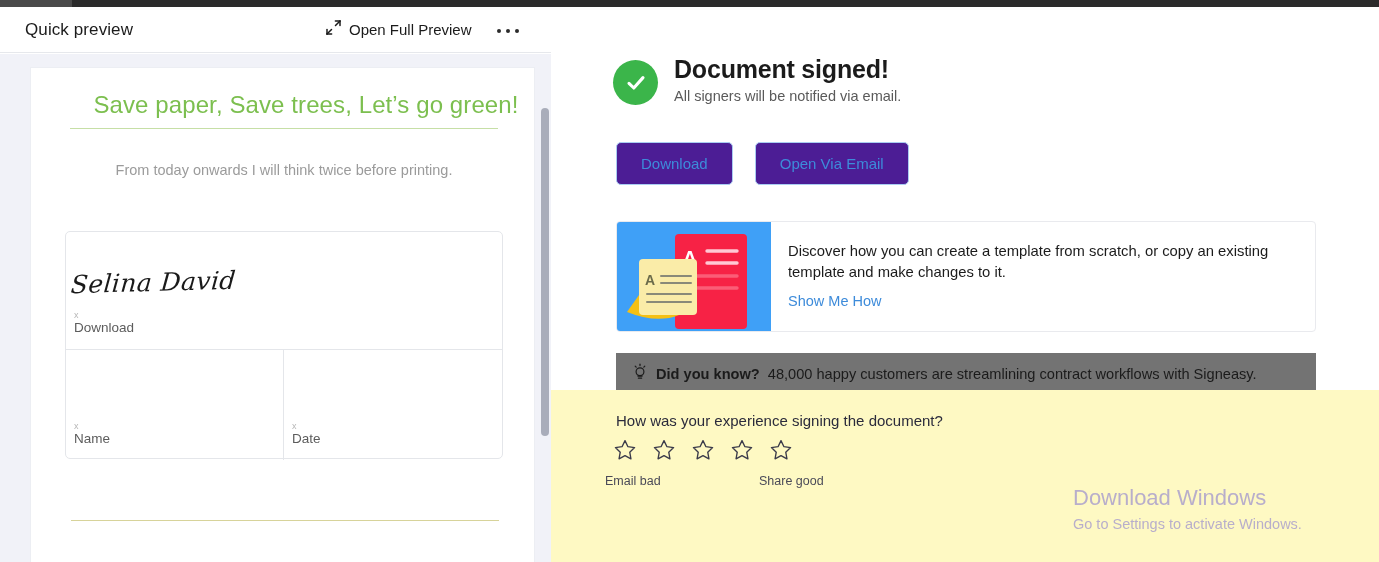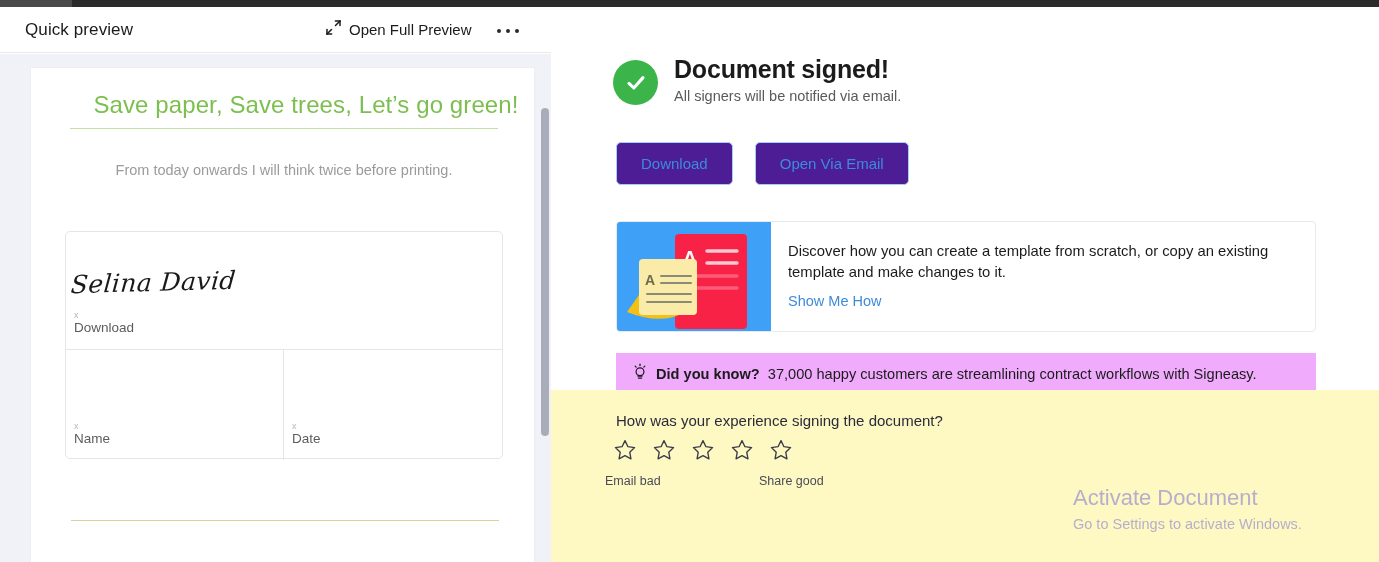--- a/index.html
+++ b/index.html
@@ -129,21 +129,21 @@
     border: 1px solid #e9eaee; border-radius: 4px; background: #fff;
     display: flex; overflow: hidden;
   }
   .promo-art { width: 154px; height: 109px; background: #3fa0f7; position: relative; flex: 0 0 154px; }
   .promo-text { padding: 19px 14px 0 17px; }
   .promo-line { font-size: 14.8px; color: #1b1b1b; line-height: 1.45; }
   .promo-link { display: inline-block; margin-top: 9px; font-size: 14.5px; color: #3d8bda; cursor: pointer; text-align: center; }
 
   .tip-bar {
     position: absolute; left: 65px; top: 346px; width: 700px; height: 41px;
-    background: #f0abfc; display: flex; align-items: center; padding-left: 16px; gap: 8px;
+    background: #737373; display: flex; align-items: center; padding-left: 16px; gap: 8px;
   }
   .tip-strong { font-size: 14.6px; font-weight: bold; color: #1b1b1b; }
   .tip-rest { font-size: 14.6px; color: #1b1b1b; }
 
   
   .feedback {
     position: absolute; left: 551px; top: 390px; width: 828px; height: 172px;
     background: #fef9c3;
   }
   .fb-q { position: absolute; left: 65px; top: 22px; font-size: 15px; color: #2b2b3b; }
@@ -287,21 +287,21 @@
             <path d="M8 2.2 v1.4"></path>
               <path d="M3.2 4.1 l1 1"></path>
               <path d="M12.8 4.1 l-1 1"></path>
             <circle cx="8" cy="9.7" r="3.9"></circle>
             <path d="M5.9 14.1 h4.2"></path>
               <path d="M6.4 16.2 h3.2"></path>
           </g>
         </svg>
       </span>
       <span class="tip-strong">Did you know?</span>
-      <span class="tip-rest">37,000 happy customers are streamlining contract workflows with Signeasy.</span>
+      <span class="tip-rest">48,000 happy customers are streamlining contract workflows with Signeasy.</span>
     </div>
   </div>
 
   <div class="feedback">
     <div class="fb-q">How was your experience signing the document?</div>
 
     <div class="fb-stars">
       <span class="star">
         <svg width="24" height="24" viewBox="0 0 24 24">
             <path d="M12 2.6 l2.95 6.1 6.65.9 -4.85 4.6 1.2 6.6 -5.95-3.2 -5.95 3.2 1.2-6.6 -4.85-4.6 6.65-.9 Z" fill="none" stroke="#3b3b4a" stroke-width="1.35" stroke-linejoin="round"></path>
@@ -327,17 +327,17 @@
             <path d="M12 2.6 l2.95 6.1 6.65.9 -4.85 4.6 1.2 6.6 -5.95-3.2 -5.95 3.2 1.2-6.6 -4.85-4.6 6.65-.9 Z" fill="none" stroke="#3b3b4a" stroke-width="1.35" stroke-linejoin="round"></path>
           </svg>
       </span>
     </div>
 
     <div class="fb-verybad">Email bad</div>
     <div class="fb-verygood">Share good</div>
   </div>
 
   <div class="watermark">
-    <div class="wm-title">Activate Document</div>
+    <div class="wm-title">Download Windows</div>
     <div class="wm-sub">Go to Settings to activate Windows.</div>
   </div>
 
 </div>
 
 </body></html>

